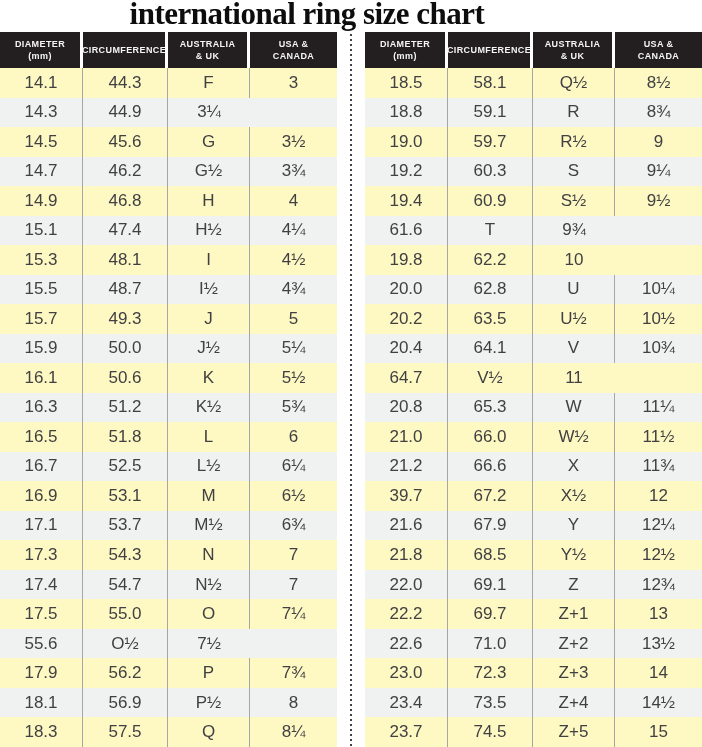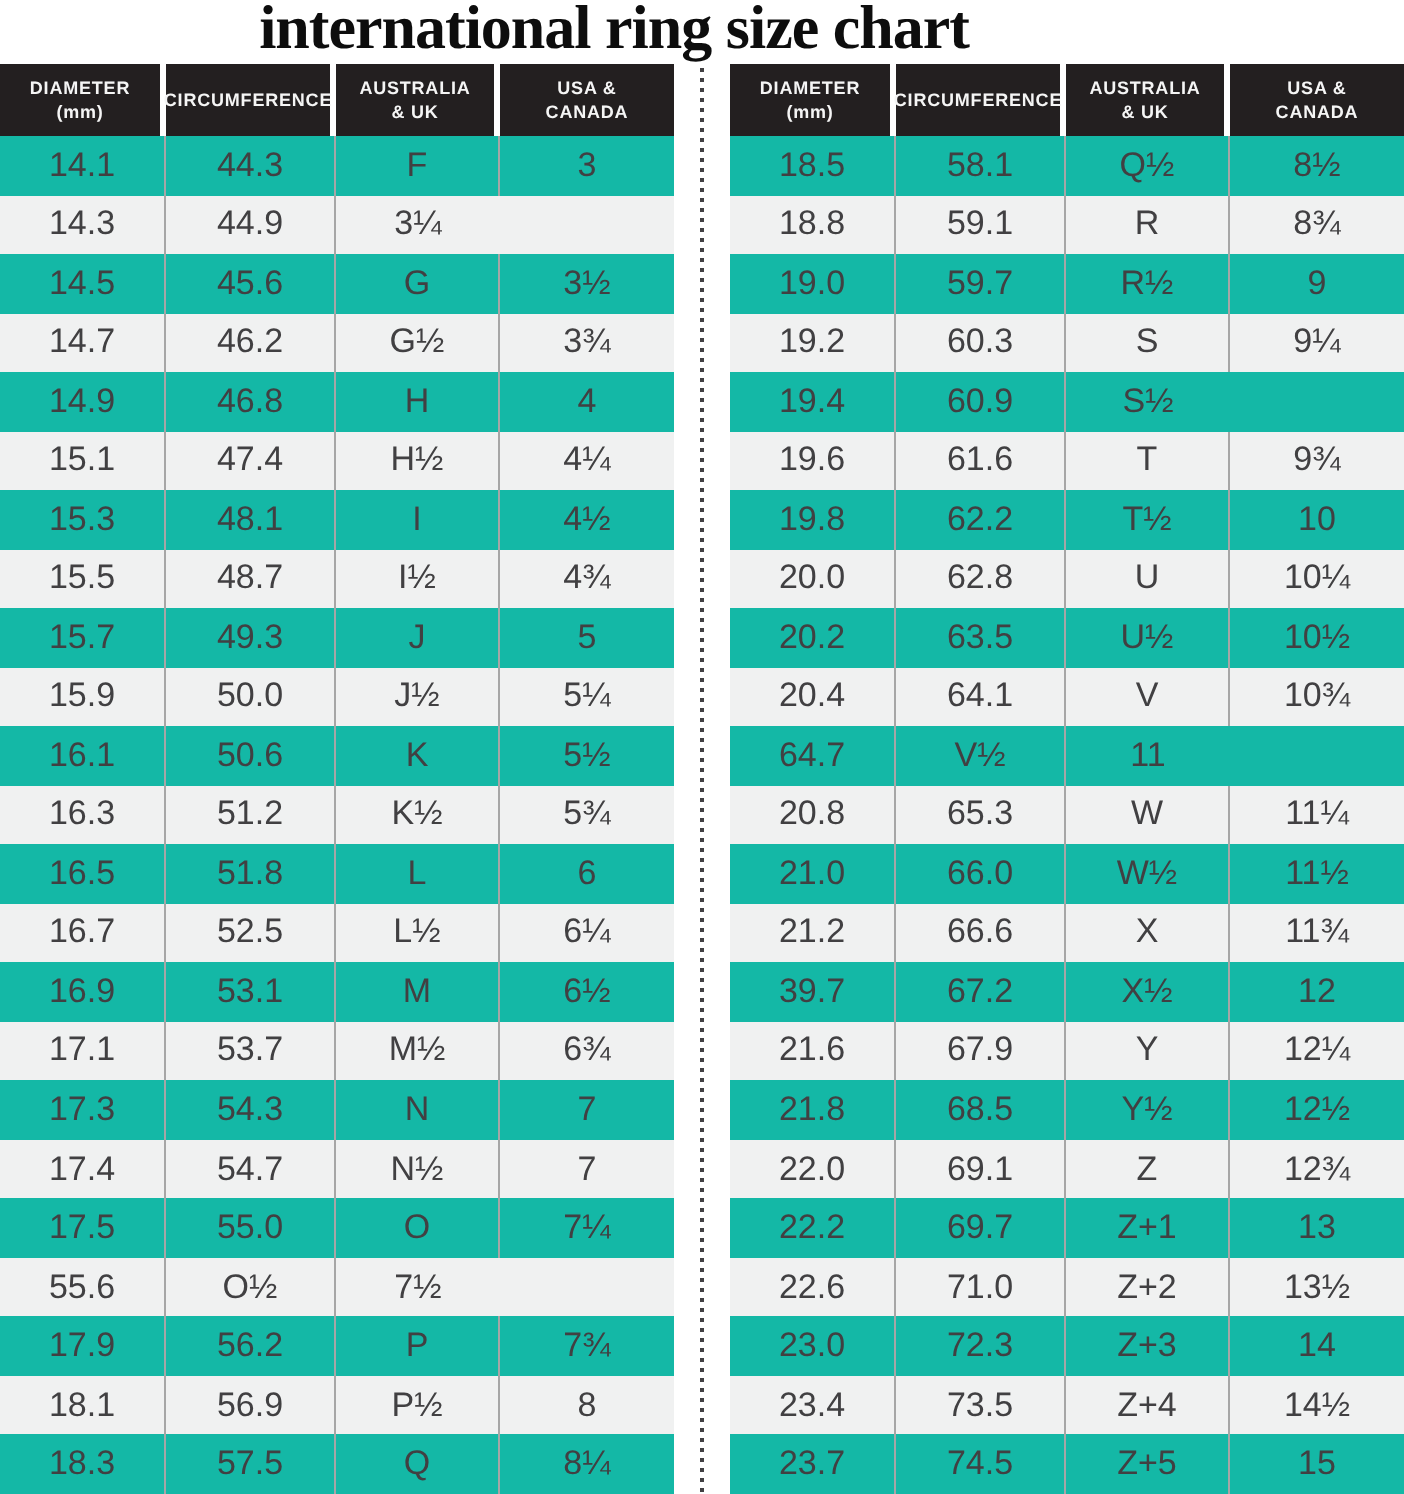--- a/index.html
+++ b/index.html
@@ -84,21 +84,21 @@
   .hcell:last-child { border-right: none; }
   .tbody {
     flex: 1;
     display: flex;
     flex-direction: column;
   }
   .trow {
     flex: 1;
     display: grid;
     grid-template-columns: 83px 85px 82px 87px;
-    background: #14b8a6;
+    background: #fef9c3;
   }
   .trow:nth-child(even) { background: #f0f1f1; }
   .cell {
     display: flex;
     align-items: center;
     justify-content: center;
     font-size: 17px;
     color: #414042;
     border-right: 1px solid #a6a6a6;
     box-sizing: border-box;
@@ -312,31 +312,30 @@
           <div class="trow">
             <div class="cell">19.2</div>
             <div class="cell">60.3</div>
             <div class="cell">S</div>
             <div class="cell">9¼</div>
           </div>
           <div class="trow">
             <div class="cell">19.4</div>
             <div class="cell">60.9</div>
             <div class="cell">S½</div>
-          </div>
-          <div class="trow">
-            <div class="cell">19.6</div>
+            <div class="cell">9½</div>
+          </div>
+          <div class="trow">
             <div class="cell">61.6</div>
             <div class="cell">T</div>
             <div class="cell">9¾</div>
           </div>
           <div class="trow">
             <div class="cell">19.8</div>
             <div class="cell">62.2</div>
-            <div class="cell">T½</div>
             <div class="cell">10</div>
           </div>
           <div class="trow">
             <div class="cell">20.0</div>
             <div class="cell">62.8</div>
             <div class="cell">U</div>
             <div class="cell">10¼</div>
           </div>
           <div class="trow">
             <div class="cell">20.2</div>

